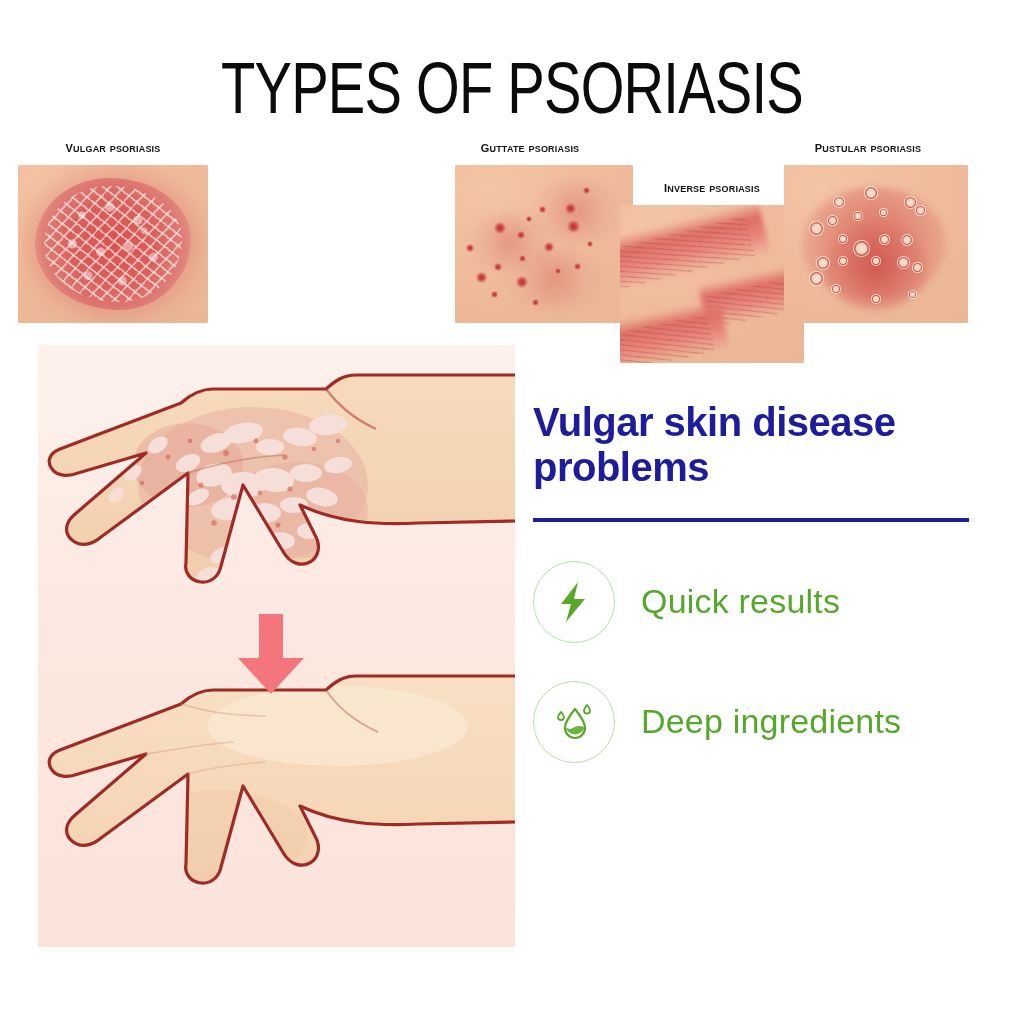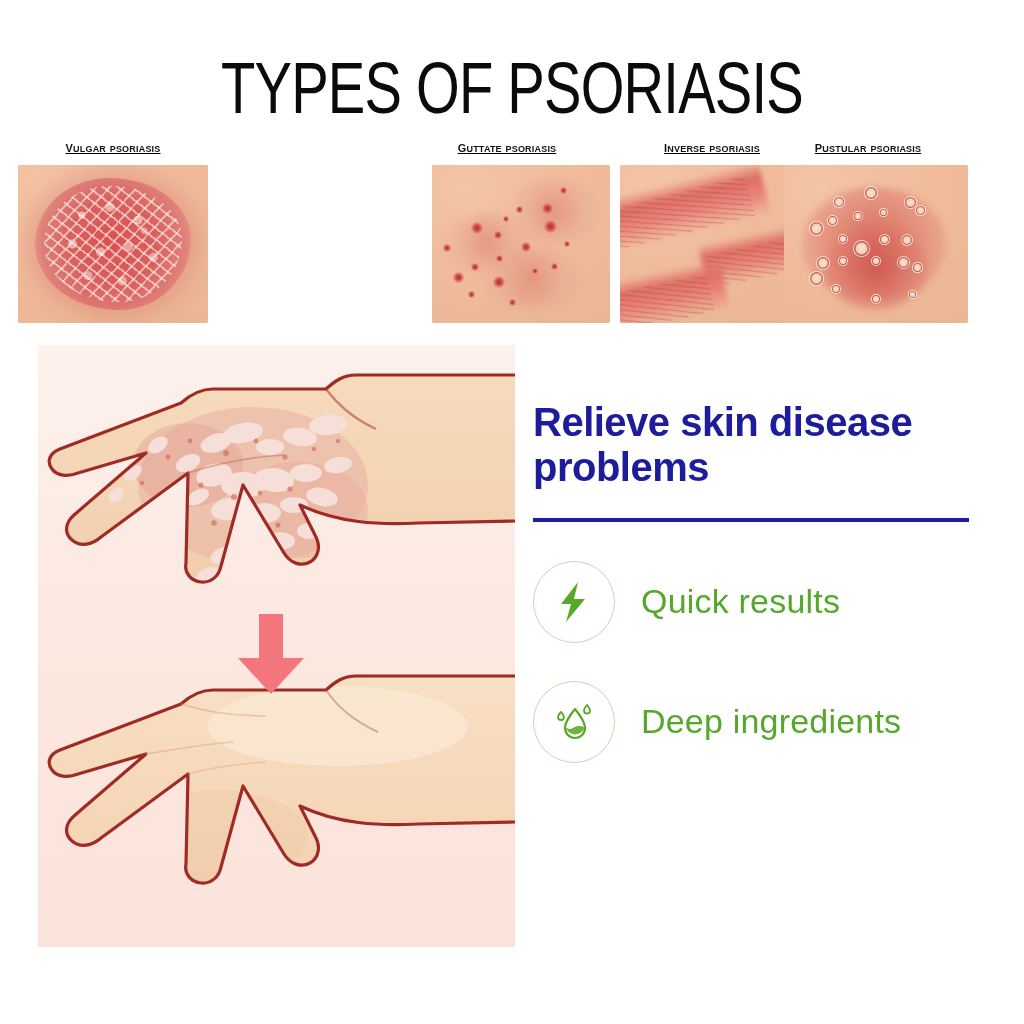--- a/index.html
+++ b/index.html
@@ -22,21 +22,21 @@
     letter-spacing:-1px;
     color:#0b0b0b;
     transform:scaleX(0.78);
     transform-origin:center top;
     line-height:1;
     white-space:nowrap;
   }
 
   
   .strip{position:absolute;left:0;top:140px;width:1024px;height:190px;}
-  .thumb-cell{position:absolute;top:0;text-decoration:underline;}
+  .thumb-cell{position:absolute;top:0;}
   .thumb-label{
     font-size:12.5px;
     font-weight:700;
     color:#121212;
     text-align:center;
     letter-spacing:.2px;
     font-variant:small-caps;
     text-transform:lowercase;
     line-height:14px;
     height:18px;
@@ -198,21 +198,21 @@
 
     <div class="thumb-cell" style="left:18px;width:190px;">
       <div class="thumb-label">Vulgar psoriasis</div>
       <div class="thumb-img" style="width:190px;height:158px;">
         <div class="skin"></div>
         <div class="lesion-vulgar"></div>
       </div>
     </div>
 
 
-    <div class="thumb-cell" style="left:432px;width:150px;">
+    <div class="thumb-cell" style="left:455px;width:150px;">
       <div class="thumb-label">Guttate psoriasis</div>
       <div class="thumb-img" style="width:178px;height:158px;">
         <div class="skin"></div>
         <div class="gut-halo" style="left:8%;top:30%;width:46%;height:38%;"></div>
         <div class="gut-halo" style="left:44%;top:8%;width:48%;height:42%;"></div>
         <div class="gut-halo" style="left:30%;top:52%;width:52%;height:40%;"></div>
         <div class="gut-spot" style="left:22%;top:36%;width:12px;height:12px;"></div>
         <div class="gut-spot" style="left:35%;top:42%;width:8px;height:8px;"></div>
         <div class="gut-spot" style="left:47%;top:26%;width:7px;height:7px;"></div>
         <div class="gut-spot" style="left:62%;top:24%;width:11px;height:11px;"></div>
@@ -226,21 +226,21 @@
         <div class="gut-spot" style="left:34%;top:70%;width:12px;height:12px;"></div>
         <div class="gut-spot" style="left:56%;top:65%;width:6px;height:6px;"></div>
         <div class="gut-spot" style="left:67%;top:62%;width:7px;height:7px;"></div>
         <div class="gut-spot" style="left:20%;top:80%;width:7px;height:7px;"></div>
         <div class="gut-spot" style="left:43%;top:85%;width:7px;height:7px;"></div>
         <div class="gut-spot" style="left:6%;top:50%;width:8px;height:8px;"></div>
         <div class="gut-spot" style="left:74%;top:48%;width:6px;height:6px;"></div>
       </div>
     </div>
 
-    <div class="thumb-cell" style="left:620px;width:184px;">
+    <div class="thumb-cell" style="left:620px;width:184px;margin-top:40px;">
       <div class="thumb-label">Inverse psoriasis</div>
       <div class="thumb-img" style="width:184px;height:158px;">
         <div class="skin"></div>
         <div class="inv-band" style="left:-12%;top:10%;width:92%;height:34%;transform:rotate(-14deg);"></div>
         <div class="inv-tex" style="left:-8%;top:18%;width:80%;height:26%;transform:rotate(-14deg);"></div>
         <div class="inv-band" style="left:44%;top:42%;width:74%;height:28%;transform:rotate(-12deg);"></div>
         <div class="inv-tex" style="left:48%;top:50%;width:62%;height:20%;transform:rotate(-12deg);"></div>
         <div class="inv-band" style="left:-14%;top:68%;width:72%;height:32%;transform:rotate(-12deg);"></div>
         <div class="inv-tex" style="left:-10%;top:76%;width:60%;height:24%;transform:rotate(-12deg);"></div>
       </div>
@@ -400,21 +400,21 @@
     </div>
   </div>
 
   <div class="arrow">
     <svg viewBox="0 0 70 80" xmlns="http://www.w3.org/2000/svg">
       <polygon points="23,0 47,0 47,44 68,44 35,80 2,44 23,44" fill="#f2767c"></polygon>
     </svg>
   </div>
 
   <div class="right">
-    <h1 class="headline">Relieve skin disease problems</h1>
+    <h1 class="headline">Vulgar skin disease problems</h1>
     <div class="rule"></div>
 
     <div class="features">
 
       <div class="feature">
         <div class="feature-icon">
           <svg width="46" height="46" viewBox="0 0 46 46" xmlns="http://www.w3.org/2000/svg">
             <polygon points="27,3 10,25 20,25 15,43 34,20 23,20" fill="#5aa82b"></polygon>
           </svg>
         </div>

